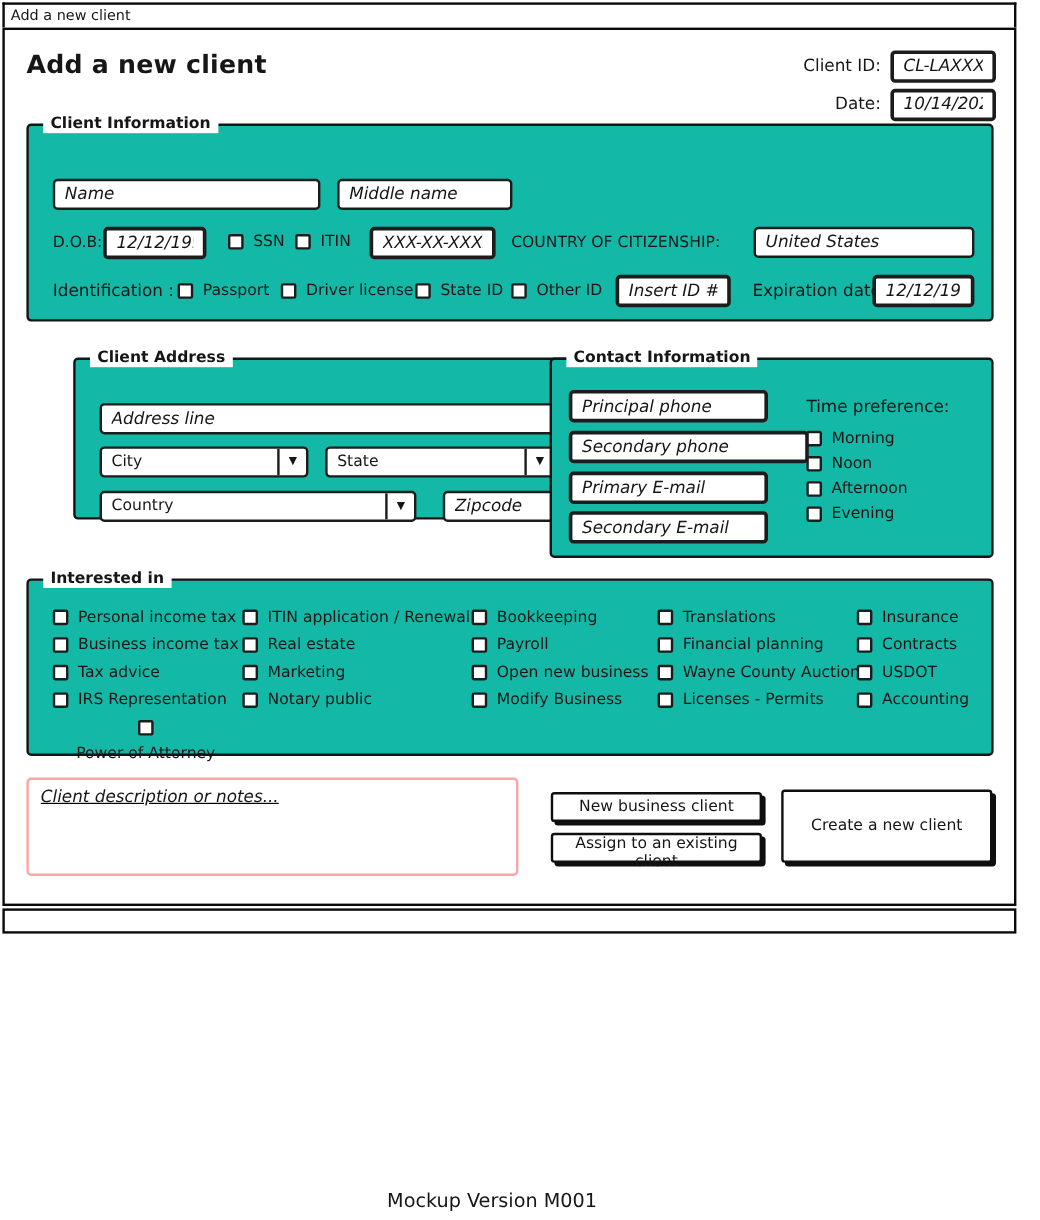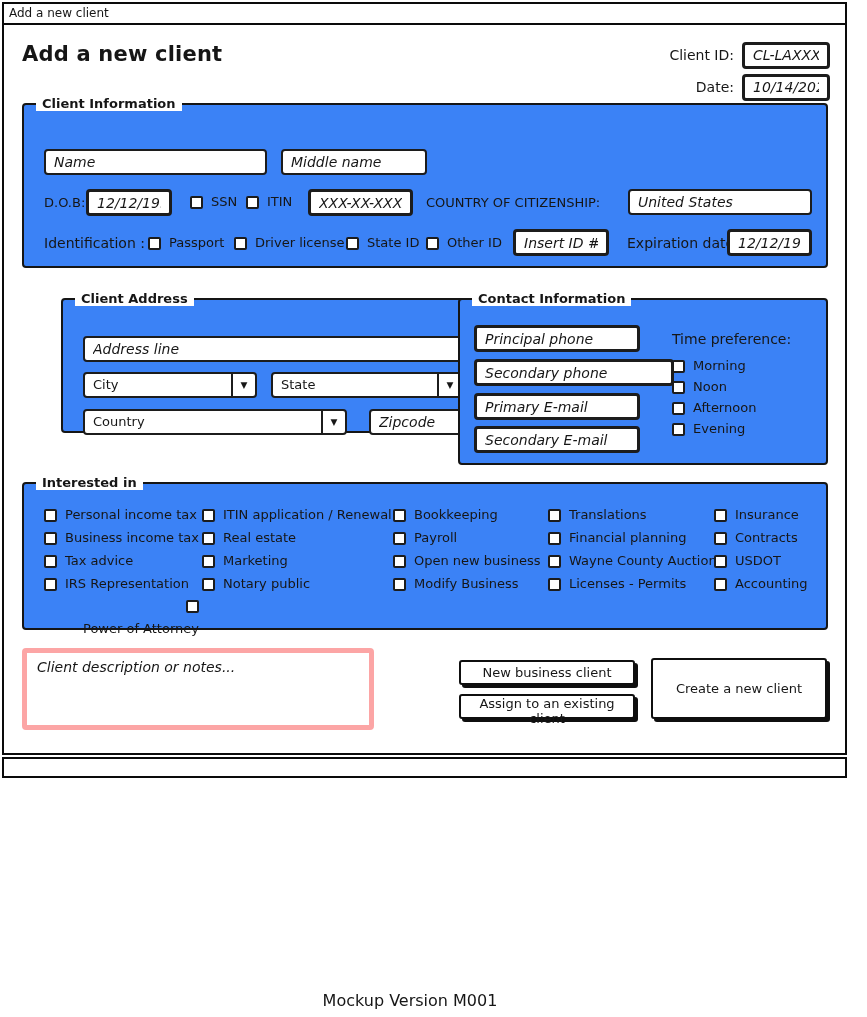--- a/index.html
+++ b/index.html
@@ -26,21 +26,21 @@
     border: 2px solid #0a0a0a; background: #fff;
   }
 
   .heading { position: absolute; left: 22px; top: 42px; font-size: 21px; font-weight: bold; letter-spacing: 0.2px; }
 
   .meta-block { position: absolute; left: 540px; top: 42px; width: 290px; }
   .meta-row { display: flex; justify-content: flex-end; align-items: center; gap: 8px; margin-bottom: 6px; height: 26px; }
   .meta-row .lbl { font-size: 14px; }
 
   
-  .fieldset { position: absolute; border: 2px solid #151515; border-radius: 4px; background: #3b82f6; }
+  .fieldset { position: absolute; border: 2px solid #151515; border-radius: 4px; background: #14b8a6; }
   .legend {
     position: absolute; top: -9px; left: 12px; background: #fff;
     padding: 0 6px; font-size: 13px; font-weight: bold; white-space: nowrap;
   }
   #fs-client-info  { left: 22px;  top: 103px; width: 806px; height: 165px; }
   #fs-address      { left: 22px;  top: 298px; width: 426px; height: 135px; margin-left: 39px; }
   #fs-contact      { left: 458px; top: 298px; width: 370px; height: 167px; }
   #fs-interested   { left: 22px;  top: 482px; width: 806px; height: 148px; }
 
   
@@ -48,21 +48,21 @@
     border: 2px solid #1c1c1c; border-radius: 4px; background: #fff;
     height: 26px; padding: 0 8px; font-family: inherit; font-size: 14px; color: #161616;
     width: 100%; outline: none;
   }
   .inp.bold { border-width: 3px; height: 27px; }
   .inp::placeholder, textarea::placeholder { color: #161616; opacity: 1; font-style: italic; }
 
   .lbl { font-size: 13px; white-space: nowrap; }
 
   
-  .cb { display: inline-flex; align-items: flex-end; gap: 8px; cursor: default; white-space: nowrap; }
+  .cb { display: inline-flex; align-items: center; gap: 8px; cursor: default; white-space: nowrap; }
   .cbbox { width: 13px; height: 13px; border: 2px solid #1c1c1c; border-radius: 2px; background: #fff; flex: none; }
   .cbl { font-size: 13px; }
 
   
   .select {
     position: absolute; height: 26px; border: 2px solid #1c1c1c; border-radius: 4px;
     background: #fff; display: flex; align-items: stretch; overflow: hidden;
   }
   .select .val { flex: 1; font-size: 13px; line-height: 22px; padding-left: 8px; }
   .select .arrow {
@@ -72,23 +72,23 @@
 
   
   .abs { position: absolute; }
 
   
   .icol { position: absolute; top: 22px; display: flex; flex-direction: column; }
   .icol .cb { margin-bottom: 7px; height: 16px; }
 
   
   #notes {
-    position: absolute; left: 22px; top: 648px; width: 352px; height: 82px;
-    border: 5px solid #fca5a5; border-radius: 4px; resize: none;
-    font-family: inherit; font-size: 14px; padding: 6px 10px; outline: none;
+    position: absolute; left: 22px; top: 648px; width: 410px; height: 82px;
+    border: 2px solid #fca5a5; border-radius: 4px; resize: none;
+    font-family: inherit; font-size: 14px; padding: 6px 10px; outline: none; text-decoration: underline;
   }
   .btn {
     position: absolute; background: #fff; border: 2px solid #0f0f0f; border-radius: 3px;
     box-shadow: 3px 3px 0 #0f0f0f; font-family: inherit; font-size: 13px; color: #161616;
     cursor: pointer;
   }
   #btn-new-business { left: 459px; top: 660px; width: 176px; height: 25px; }
   #btn-assign       { left: 459px; top: 694px; width: 176px; height: 25px; }
   #btn-create       { left: 651px; top: 658px; width: 176px; height: 61px; }
 

